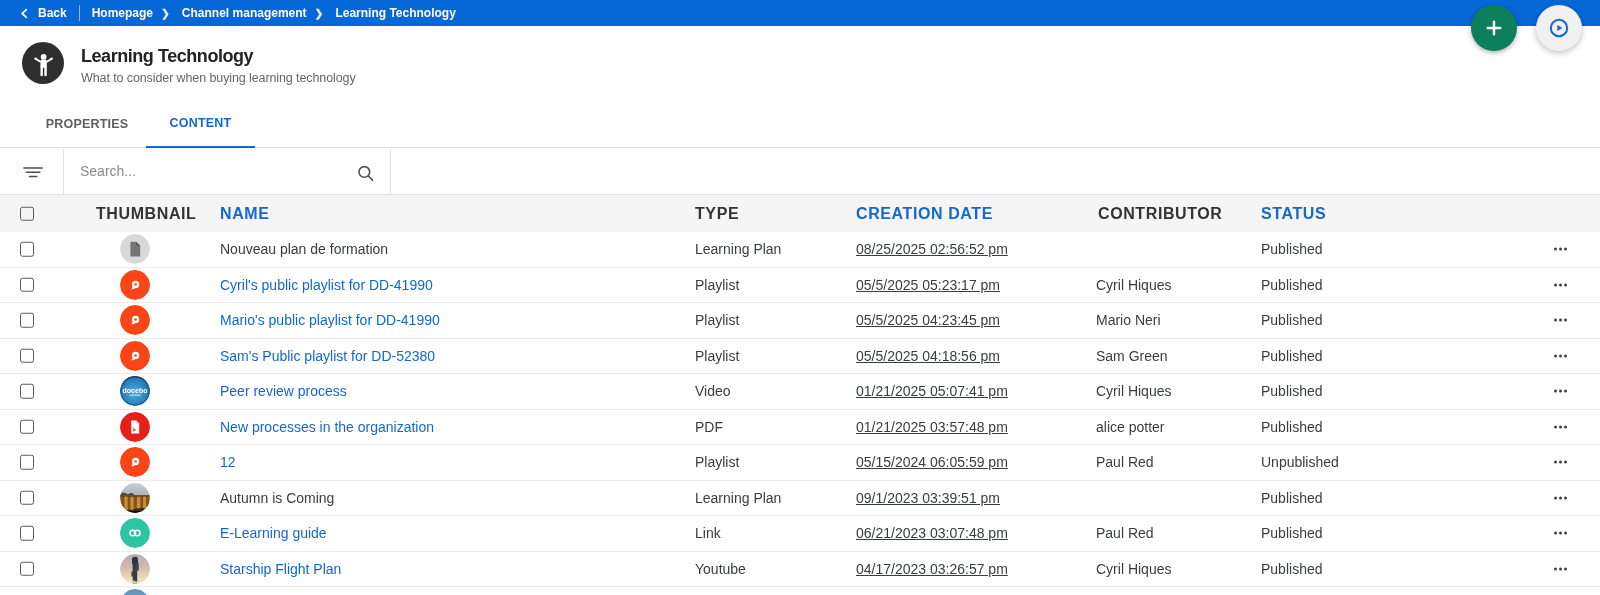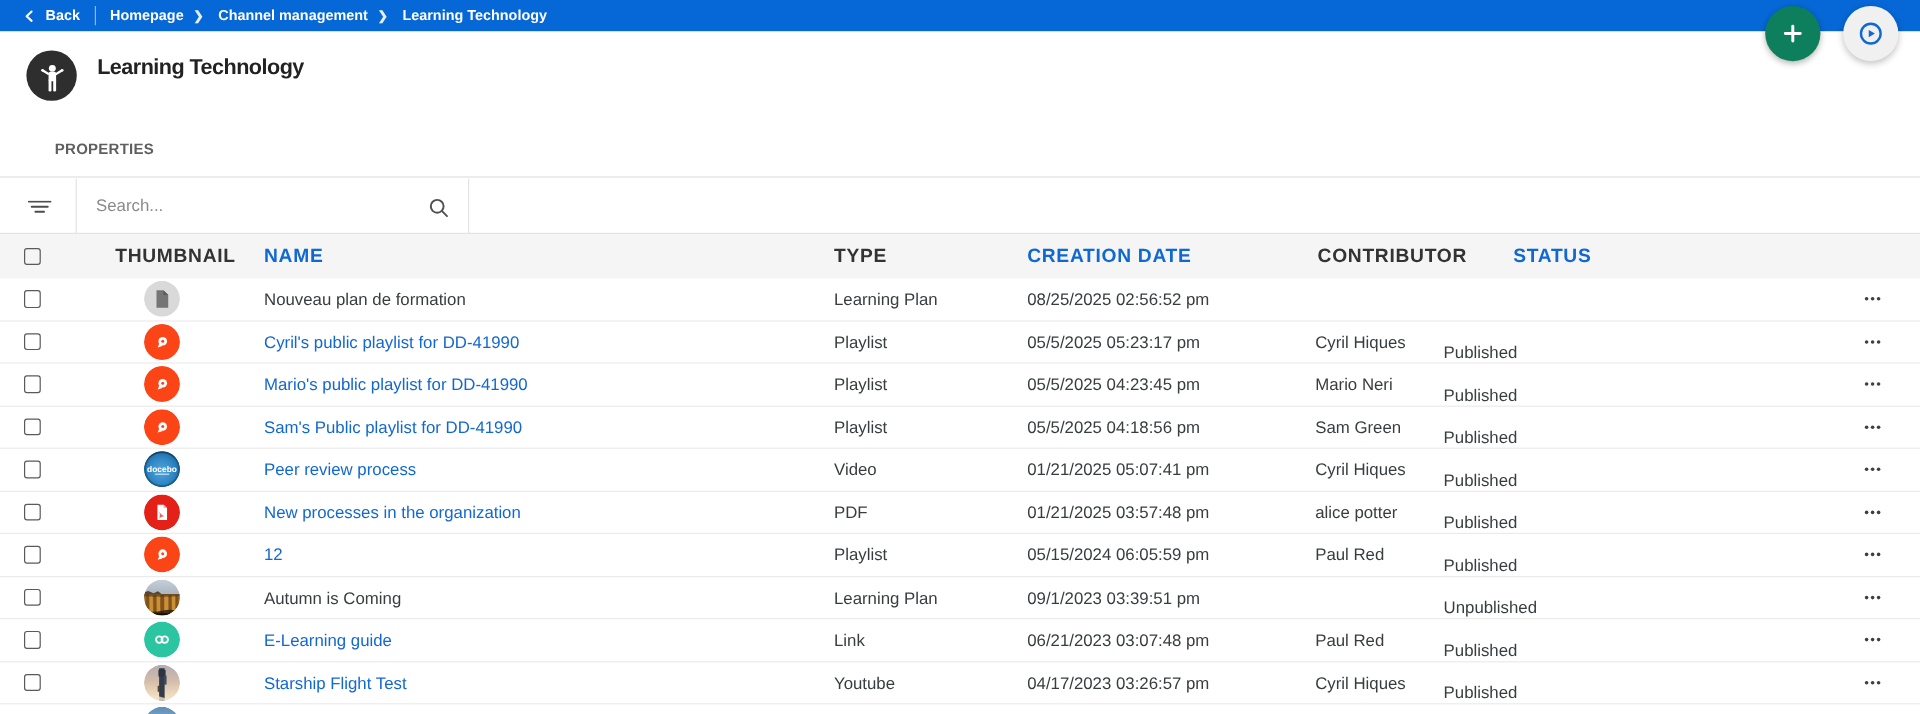--- a/index.html
+++ b/index.html
@@ -38,23 +38,23 @@
 .blue { color:#1268d1 !important;text-align:right; }
 .rows { position:absolute; left:0; top:232px; width:1600px; }
 .row { position:relative; width:1600px; height:35.5px; border-bottom:1px solid #ebebeb; font-size:14px; color:#383d40; }
 .cb { position:absolute; left:19.5px; top:50%; transform:translateY(-50%); width:14.5px; height:14.5px;
   border:1.7px solid #5a5a5a; border-radius:2.5px; }
 .thead .cb { top:50%; }
 .thumb { position:absolute; left:120px; top:50%; transform:translateY(-50%); width:30px; height:30px;
   border-radius:50%; overflow:hidden; display:flex; align-items:center; justify-content:center; }
 .x-name { left:220px; }
 .x-type { left:695px; }
-.x-date { left:856px; }
+.x-date { left:856px;text-decoration:underline; }
 .x-contrib { left:1096px; }
-.x-status { left:1203px;margin-top:44px; }
+.x-status { left:1261px; }
 .dots { position:absolute; left:1554px; top:50%; transform:translateY(-50%); width:13px; height:3px; }
 .dots span { position:absolute; top:0; width:3px; height:3px; border-radius:50%; background:#3f3f3f; }
 .dots span:nth-child(1){left:0px}.dots span:nth-child(2){left:5px}.dots span:nth-child(3){left:10px}
 a.lnk { color:#1268d1; text-decoration:none; }
 </style>
 </head>
 <body>
 <div class="topbar">
   <div class="back">
     <svg width="11" height="11" viewBox="0 0 24 24" style="margin-right:8px">
@@ -81,36 +81,38 @@
       <circle cx="4.8" cy="7.6" r="1"></circle>
       <path d="M18.9 6.9 L14.3 9.9 L15 11.3 L19.9 8.4 Z"></path>
       <circle cx="19.4" cy="7.6" r="1"></circle>
       <rect x="9.3" y="8.7" width="5.6" height="7" rx="1.2"></rect>
       <rect x="9.3" y="14" width="2.15" height="9.4" rx="1"></rect>
       <rect x="12.75" y="14" width="2.15" height="9.4" rx="1"></rect>
     </g>
       </svg>
   </div>
   <div class="chantitle">Learning Technology</div>
+  <div class="chansub">What to consider when buying learning technology</div>
 </div>
 
 <div class="fab green">
   <svg width="22" height="22" viewBox="0 0 24 24">
       <path d="M12 5.2 V18.8 M5.2 12 H18.8" stroke="#fff" stroke-width="2.7" stroke-linecap="round"></path>
     </svg>
 </div>
 <div class="fab white">
   <svg width="24" height="24" viewBox="0 0 24 24">
     <circle cx="12" cy="12" r="8.2" fill="none" stroke="#1268d1" stroke-width="2"></circle>
     <path d="M10.3 9 L15.4 12 L10.3 15 Z" fill="#1268d1"></path>
   </svg>
 </div>
 
 <div class="tabs">
   <div class="tab t1">PROPERTIES</div>
+  <div class="tab t2">CONTENT</div>
 </div>
 
 <div class="srow">
   <div class="v1"></div>
     <div class="v2"></div>
   <svg class="filtericon" width="20" height="11" viewBox="0 0 20 11">
     <path d="M1 1 h18.2 M3.4 5.25 h13.4 M6.5 9.5 h7.2" stroke="#4d4d4d" stroke-width="1.6" stroke-linecap="round"></path>
   </svg>
   <span class="searchph">Search...</span>
   <svg class="mag" width="20" height="20" viewBox="0 0 24 24">
@@ -201,21 +203,21 @@
     <div class="thumb">
         <svg width="30" height="30">
           <circle cx="15" cy="15" r="15" fill="#fb4516"></circle>
           <g fill="#fff">
             <circle cx="15.6" cy="14.4" r="3.6"></circle>
             <circle cx="15.6" cy="14.4" r="1.25" fill="#fb4516"></circle>
             <path d="M12.9 15.9 l2.4 2.5 -3.9 1.1 z"></path>
           </g>
         </svg>
       </div>
-    <div class="cell x-name"><a class="lnk" href="#">Sam's Public playlist for DD-41990</a></div>
+    <div class="cell x-name"><a class="lnk" href="#">Sam's Public playlist for DD-52380</a></div>
     <div class="cell x-type">Playlist</div>
     <div class="cell x-date">05/5/2025 04:18:56 pm</div>
     <div class="cell x-contrib">Sam Green</div>
     <div class="cell x-status">Published</div>
     <div class="dots">
         <span></span>
         <span></span>
         <span></span>
       </div>
   </div>
@@ -370,21 +372,21 @@
           <g clip-path="url(#cs)">
             <rect width="30" height="30" fill="url(#sk2)"></rect>
             <rect x="12.6" y="2.8" width="4.6" height="27.2" fill="#333d49"></rect>
             <rect x="12" y="4.2" width="6" height="5.6" fill="#2b3542"></rect>
             <rect x="16.6" y="9" width="2.2" height="7.5" fill="#3e4b59"></rect>
             <rect x="11.4" y="17.5" width="2" height="5" fill="#4a4438"></rect>
             <path d="M0 27 q8 -3 15 0 q8 3 15 0 v3 h-30z" fill="#efe2c6" opacity=".8"></path>
           </g>
         </svg>
       </div>
-    <div class="cell x-name"><a class="lnk" href="#">Starship Flight Test</a></div>
+    <div class="cell x-name"><a class="lnk" href="#">Starship Flight Plan</a></div>
     <div class="cell x-type">Youtube</div>
     <div class="cell x-date">04/17/2023 03:26:57 pm</div>
     <div class="cell x-contrib">Cyril Hiques</div>
     <div class="cell x-status">Published</div>
     <div class="dots">
         <span></span>
         <span></span>
         <span></span>
       </div>
   </div>

